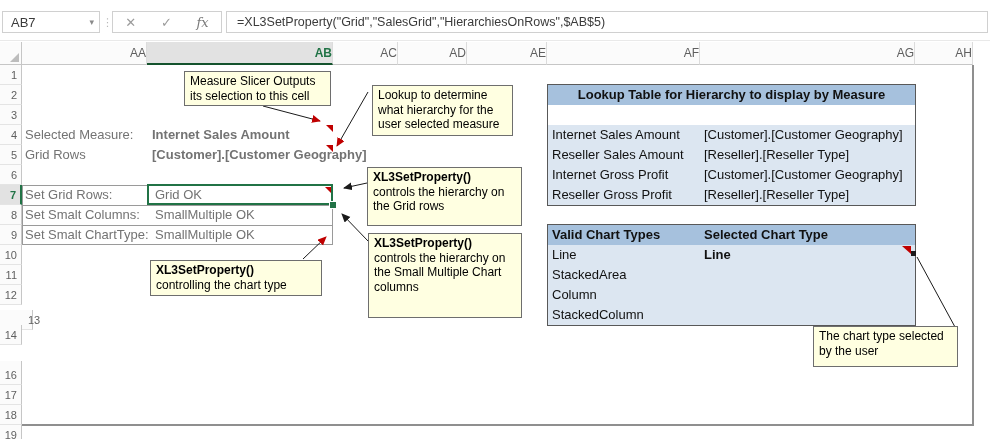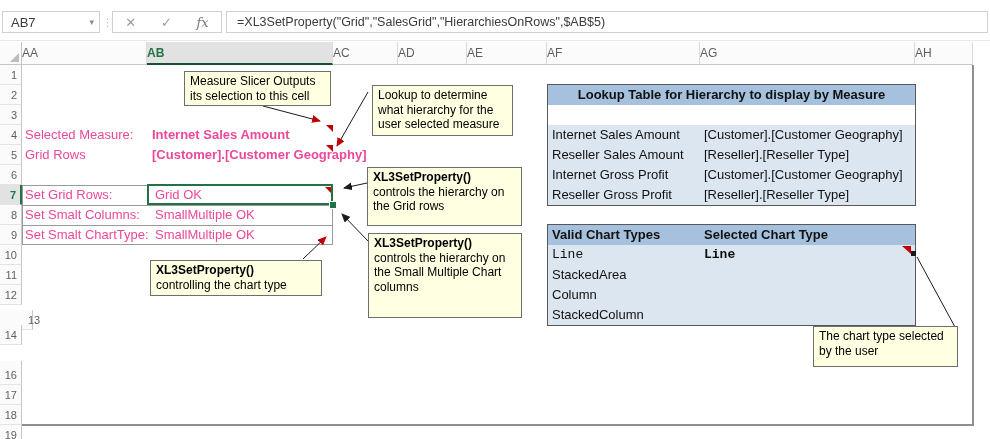--- a/index.html
+++ b/index.html
@@ -7,28 +7,28 @@
   
   #topbar{position:absolute;left:0;top:0;width:990px;height:40px;background:#ffffff;border-bottom:1px solid #e9e9e9;}
   .fbox{position:absolute;top:11px;height:22px;background:#fff;border:1px solid #d0d0d0;box-sizing:border-box;font-size:13px;color:#3b3b3b;}
   #namebox{left:2px;width:98px;display:flex;align-items:center;justify-content:space-between;padding:0 5px 0 8px;}
   #namebox .caret{color:#8a8a8a;font-size:9px;}
   #fbuttons{left:112px;width:110px;display:flex;align-items:center;justify-content:space-around;color:#9b9b9b;}
   #fbuttons .fxg{font-family:"DejaVu Serif",serif;font-style:italic;color:#7a7a7a;font-size:13px;}
   #formulabox{left:226px;width:762px;line-height:20px;padding-left:10px;font-size:12.5px;color:#3b3b3b;white-space:nowrap;overflow:hidden;}
   #dots{position:absolute;left:102px;top:12px;width:9px;text-align:center;color:#b9b9b9;font-size:11px;line-height:20px;}
   
-  .colhdr{position:absolute;top:42px;height:23px;line-height:22px;text-align:left;font-size:12px;color:#5f5f5f;background:#fbfbfb;border-right:1px solid #dcdcdc;border-bottom:1px solid #c6c6c6;box-sizing:border-box;}
+  .colhdr{position:absolute;top:42px;height:23px;line-height:22px;text-align:right;font-size:12px;color:#5f5f5f;background:#fbfbfb;border-right:1px solid #dcdcdc;border-bottom:1px solid #c6c6c6;box-sizing:border-box;}
   .colhdr.sel{background:#e2e2e2;color:#217346;font-weight:bold;border-bottom:2px solid #14532d;}
   #corner{position:absolute;left:0;top:42px;width:22px;height:23px;background:#fbfbfb;border-right:1px solid #c6c6c6;border-bottom:1px solid #c6c6c6;box-sizing:border-box;}
   #corner .tri{position:absolute;right:2px;bottom:2px;width:0;height:0;border-left:9px solid transparent;border-bottom:9px solid #bdbdbd;}
   .rowhdr{position:absolute;left:0;width:22px;height:20px;line-height:20px;text-align:right;padding-right:4px;font-size:11px;color:#5f5f5f;background:#fbfbfb;border-bottom:1px solid #e4e4e4;border-right:1px solid #c6c6c6;box-sizing:border-box;}
   .rowhdr.sel{background:#e2e2e2;color:#217346;font-weight:bold;border-right:2px solid #217346;}
   
-  .cell{position:absolute;height:20px;line-height:20px;font-size:13px;color:#ec4899;white-space:nowrap;}
+  .cell{position:absolute;height:20px;line-height:20px;font-size:13px;color:#737373;white-space:nowrap;}
   .bold{font-weight:bold;}
   
   #range-box{position:absolute;left:22px;top:185px;width:311px;height:60px;border:1px solid #9a9a9a;box-sizing:border-box;}
   .range-hline{position:absolute;left:22px;width:311px;height:1px;background:#9a9a9a;}
   #sel-ab7{position:absolute;left:147px;top:184px;width:186px;height:21px;border:2px solid #217346;box-sizing:border-box;background:transparent;}
   #fill-handle{position:absolute;left:329px;top:201px;width:6px;height:6px;background:#217346;border:1px solid #fff;box-sizing:content-box;}
   
   .t-row{position:absolute;left:548px;width:367px;height:20px;}
   .t-title{background:#A6C1DD;text-align:center;font-weight:bold;line-height:20px;font-size:13px;color:#111;}
   .t-sub{background:#BCCFE6;}
@@ -139,21 +139,21 @@
   <div class="t-row t-body" style="top:185px;">
     <span class="t-c1">Reseller Gross Profit</span>
     <span class="t-c2">[Reseller].[Reseller Type]</span>
   </div>
   <div id="lookup-frame"></div>
 
   <div class="t-row t-hdr2" style="top:225px;">
     <span class="t-c1 bold">Valid Chart Types</span>
     <span class="t-c2 bold">Selected Chart Type</span>
   </div>
-  <div class="t-row t-body" style="top:245px;font-family:Liberation Mono, monospace;">
+  <div class="t-row t-body" style="top:245px;">
     <span class="t-c1">Line</span>
     <span class="t-c2 bold">Line</span>
   </div>
   <div class="t-row t-body" style="top:265px;">
     <span class="t-c1">StackedArea</span>
     <span class="t-c2"></span>
   </div>
   <div class="t-row t-body" style="top:305px;">
     <span class="t-c1">StackedColumn</span>
     <span class="t-c2"></span>

